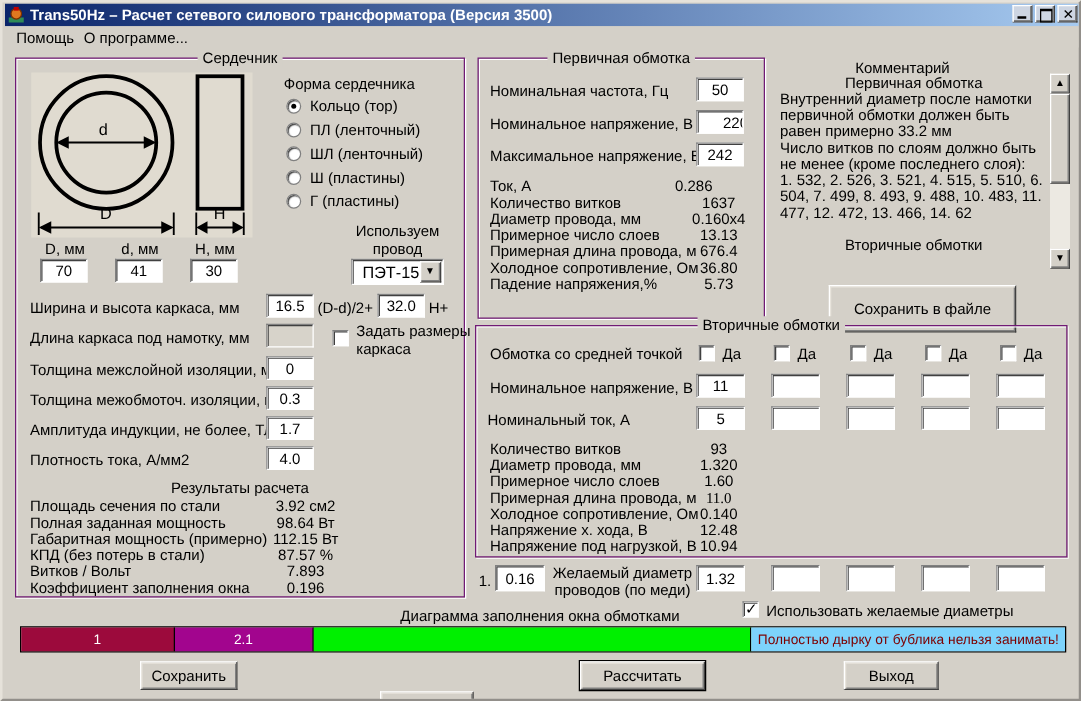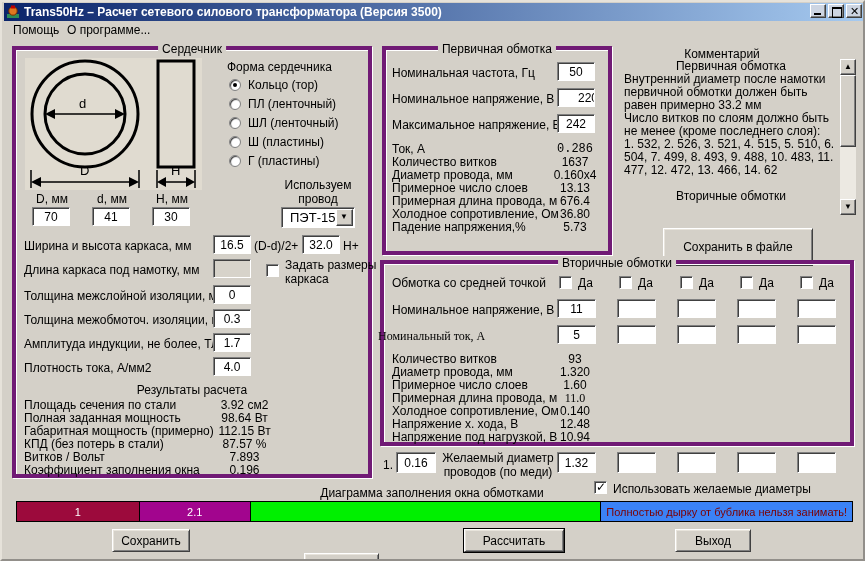--- a/index.html
+++ b/index.html
@@ -19,21 +19,21 @@
   #btn-max span::after { content:""; position:absolute; left:3px; top:2px; width:8px; height:8px; border:1px solid #000; border-top-width:2px; }
   #btn-close span::after { content:"✕"; position:absolute; left:3px; top:0px; font-size:11px; font-weight:bold; }
 
   
   #menubar { position:absolute; left:2px; top:19px; width:859px; height:17px; background:#d4d0c8; }
   .menuitem { position:absolute; top:1px; height:15px; padding:1px 5px; }
 
   
   .lbl { position:absolute; white-space:nowrap; }
   .center { text-align:center; }
-  .group { position:absolute; border:4px solid #701a75; box-shadow:inset 1px 1px 0 #fff, 1px 1px 0 #fff; }
+  .group { position:absolute; border:1px solid #701a75; box-shadow:inset 1px 1px 0 #fff, 1px 1px 0 #fff; }
   .legend { position:absolute; top:-8px; left:50%; transform:translateX(-50%); background:#d4d0c8; padding:0 4px; white-space:nowrap; }
   .tb { position:absolute; background:#fff; border:1px solid; border-color:#808080 #fff #fff #808080;
     box-shadow:inset 1px 1px 0 #404040; text-align:center; font-family:inherit; font-size:12px; height:19px; width:38px; outline:none; }
   .tb.dis { background:#d7d3ca; }
   .btn { position:absolute; background:#d4d0c8; border:1px solid; border-color:#fff #404040 #404040 #fff;
     box-shadow:inset 1px 1px 0 #e8e4dc, inset -1px -1px 0 #808080; font-family:inherit; font-size:12px; }
   .btn.focused { box-shadow:0 0 0 1px #000, inset 1px 1px 0 #e8e4dc, inset -1px -1px 0 #808080; }
   .radio { position:absolute; width:12px; height:12px; border-radius:50%; background:#fff;
     border:1px solid #808080; box-shadow:inset 1px 1px 1px #404040; }
   .radio.selected::after { content:""; position:absolute; left:3px; top:3px; width:4px; height:4px; border-radius:50%; background:#000; }
@@ -182,21 +182,21 @@
     <div class="legend">Первичная обмотка</div>
   </div>
   <div class="lbl" style="left:390px; top:64px;">Номинальная частота, Гц</div>
   <input class="tb" style="left: 555px; top: 60px;" value="50">
   <div class="lbl" style="left:390px; top:90px;">Номинальное напряжение, В</div>
   <input class="tb" style="left: 555px; top: 86px; padding-left: 20px;" value="220">
   <div class="lbl" style="left:390px; top:116px;">Максимальное напряжение, В</div>
   <input class="tb" style="left: 555px; top: 112px;" value="242">
 
   <div class="lbl" style="left:390px; top:140px;">Ток, А</div>
-  <div class="lbl center" style="left:535px; top:140px; width:76px;font-family:Liberation Mono, monospace;">0.286</div>
+  <div class="lbl center" style="left:515px; top:140px; width:76px;">0.286</div>
   <div class="lbl" style="left:390px; top:153px;">Количество витков</div>
   <div class="lbl center" style="left:535px; top:153px; width:76px;">1637</div>
   <div class="lbl" style="left:390px; top:166px;">Диаметр провода, мм</div>
   <div class="lbl center" style="left:535px; top:166px; width:76px;">0.160x4</div>
   <div class="lbl" style="left:390px; top:179px;">Примерное число слоев</div>
   <div class="lbl center" style="left:535px; top:179px; width:76px;">13.13</div>
   <div class="lbl" style="left:390px; top:192px;">Примерная длина провода, м</div>
   <div class="lbl center" style="left:535px; top:192px; width:76px;">676.4</div>
   <div class="lbl" style="left:390px; top:205px;">Холодное сопротивление, Ом</div>
   <div class="lbl center" style="left:535px; top:205px; width:76px;">36.80</div>
@@ -234,21 +234,21 @@
   <span class="checkbox" style="left:798px; top:274px;"></span>
   <div class="lbl" style="left:817px; top:274px;">Да</div>
 
   <div class="lbl" style="left:390px; top:301px;">Номинальное напряжение, В</div>
   <input class="tb" style="left: 555px; top: 297px; width: 39px;" value="11">
   <input class="tb" style="left: 615px; top: 297px; width: 39px;" value="">
   <input class="tb" style="left: 675px; top: 297px; width: 39px;" value="">
   <input class="tb" style="left: 735px; top: 297px; width: 39px;" value="">
   <input class="tb" style="left: 795px; top: 297px; width: 39px;" value="">
 
-  <div class="lbl" style="left:376px; top:327px;font-family:Liberation Serif, serif;">Номинальный ток, А</div>
+  <div class="lbl" style="left:388px; top:327px;">Номинальный ток, А</div>
   <input class="tb" style="left: 555px; top: 323px; width: 39px;" value="5">
   <input class="tb" style="left: 615px; top: 323px; width: 39px;" value="">
   <input class="tb" style="left: 675px; top: 323px; width: 39px;" value="">
   <input class="tb" style="left: 735px; top: 323px; width: 39px;" value="">
   <input class="tb" style="left: 795px; top: 323px; width: 39px;" value="">
 
   <div class="lbl" style="left:390px; top:350px;">Количество витков</div>
   <div class="lbl center" style="left:535px; top:350px; width:76px;">93</div>
   <div class="lbl" style="left:390px; top:363px;">Диаметр провода, мм</div>
   <div class="lbl center" style="left:535px; top:363px; width:76px;">1.320</div>
@@ -273,21 +273,21 @@
   <input class="tb" style="left: 795px; top: 450px; width: 39px; height: 21px;" value="">
 
   <span class="checkbox checked" style="left:592px; top:479px;"></span>
   <div class="lbl center" style="left:250px; top:484px; width:360px;">Диаграмма заполнения окна обмотками</div>
 
   <div class="lbl" style="left:611px; top:480px;">Использовать желаемые диаметры</div>
   <div id="bar">
     <div class="seg" style="width: 14.7%; background: rgb(156, 10, 60); color: rgb(255, 255, 255);">1</div>
     <div class="seg" style="width: 13.3%; background: rgb(162, 5, 142); color: rgb(255, 255, 255);">2.1</div>
     <div class="seg" style="width: 42%; background: rgb(0, 240, 0); color: rgb(0, 0, 0);"></div>
-    <div class="seg" style="width: 30%; background: #3b82f6; color: rgb(124, 0, 0);">Полностью дырку от бублика нельзя занимать!</div>
+    <div class="seg" style="width: 30%; background: #7dd3fc; color: rgb(124, 0, 0);">Полностью дырку от бублика нельзя занимать!</div>
   </div>
 
   <button class="btn" style="left:110px; top:527px; width:78px; height:23px;">Сохранить</button>
   <button class="btn" style="left:302px; top:527px; width:75px; height:23px;margin-top:24px;">Загрузить</button>
   <button class="btn focused" style="left:462px; top:527px; width:100px; height:23px;">Рассчитать</button>
   <button class="btn" style="left:673px; top:527px; width:76px; height:23px;">Выход</button>
 
 </div>
 
 </body></html>

